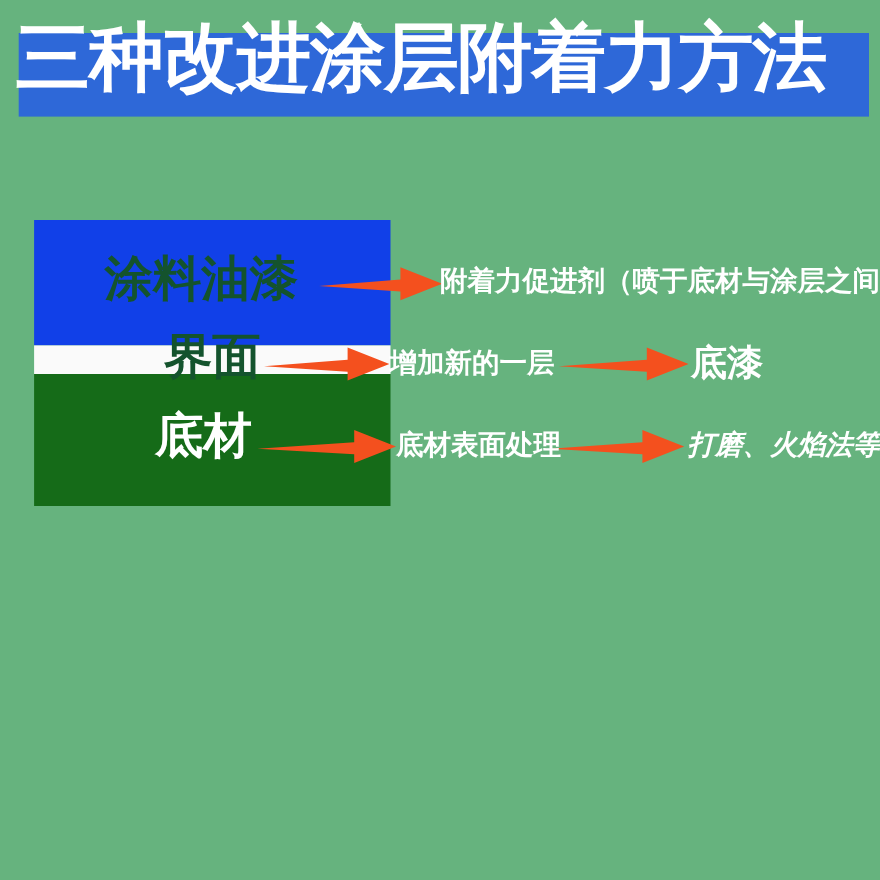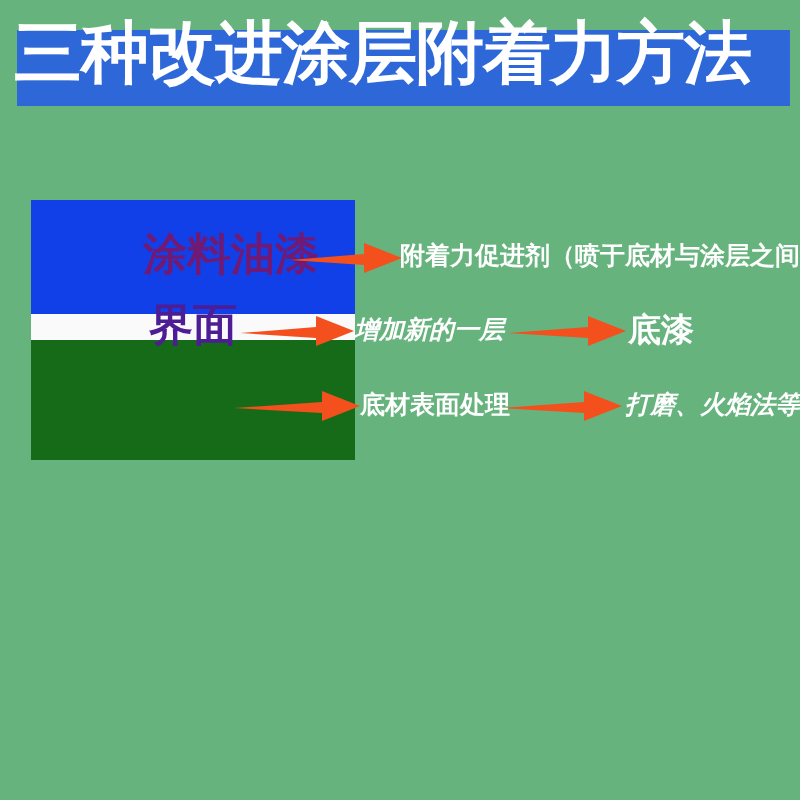--- a/index.html
+++ b/index.html
@@ -103,43 +103,44 @@
 
   
   .note {
     position: absolute;
     font-weight: bold;
     color: #ffffff;
     white-space: nowrap;
     font-family: "DejaVu Sans", "Liberation Sans", sans-serif;
   }
   .note-r1 { left: 400px; top: 242px; font-size: 25px; line-height: 28px; }
-  .note-r2a { left: 354px; top: 316px; font-size: 25px; line-height: 28px; font-style: italic; }
+  .note-r2a { left: 354px; top: 316px; font-size: 25px; line-height: 28px; }
   .note-r2b { left: 628px; top: 316px; font-size: 33px; line-height: 28px; }
   .note-r3a { left: 360px; top: 391px; font-size: 25px; line-height: 28px; text-align: right; }
   .note-r3b { left: 625px; top: 391px; font-size: 25px; line-height: 28px; font-style: italic; }
 </style>
 </head>
 <body style="background: rgb(102, 179, 126);">
 
 <div class="title-banner" style="background: rgb(46, 104, 216);"></div>
 <div class="title-text" style="color: rgb(255, 255, 255);">三种改进涂层附着力方法</div>
 
 <div class="stack">
 
   <div class="layer-coating" style="background: rgb(17, 64, 232);"></div>
 
   <div class="layer-interface-band" style="background: rgb(250, 250, 250);"></div>
 
   <div class="layer-substrate" style="background: rgb(21, 107, 24);"></div>
 
-  <div class="layer-label label-coating" style="color: #701a75; margin-left: 48px;">涂料油漆</div>
+  <div class="layer-label label-coating" style="color: #14532d;">涂料油漆</div>
 
-  <div class="layer-label label-interface" style="color: #4c1d95;">界面</div>
+  <div class="layer-label label-interface" style="color: #14532d;">界面</div>
 
+  <div class="layer-label label-substrate" style="color: rgb(255, 255, 255);">底材</div>
 </div>
 
 <div class="arrow" style="left:290px; top:241px; width:112px;">
   <svg width="112" height="34" viewBox="0 0 112 34">
     <polygon points="0,19 74,13 74,2 112,17 74,32 74,24" fill="#f4501e"></polygon>
   </svg>
 </div>
 
 <div class="arrow" style="left:240px; top:314px; width:114px;">
   <svg width="114" height="34" viewBox="0 0 114 34">

